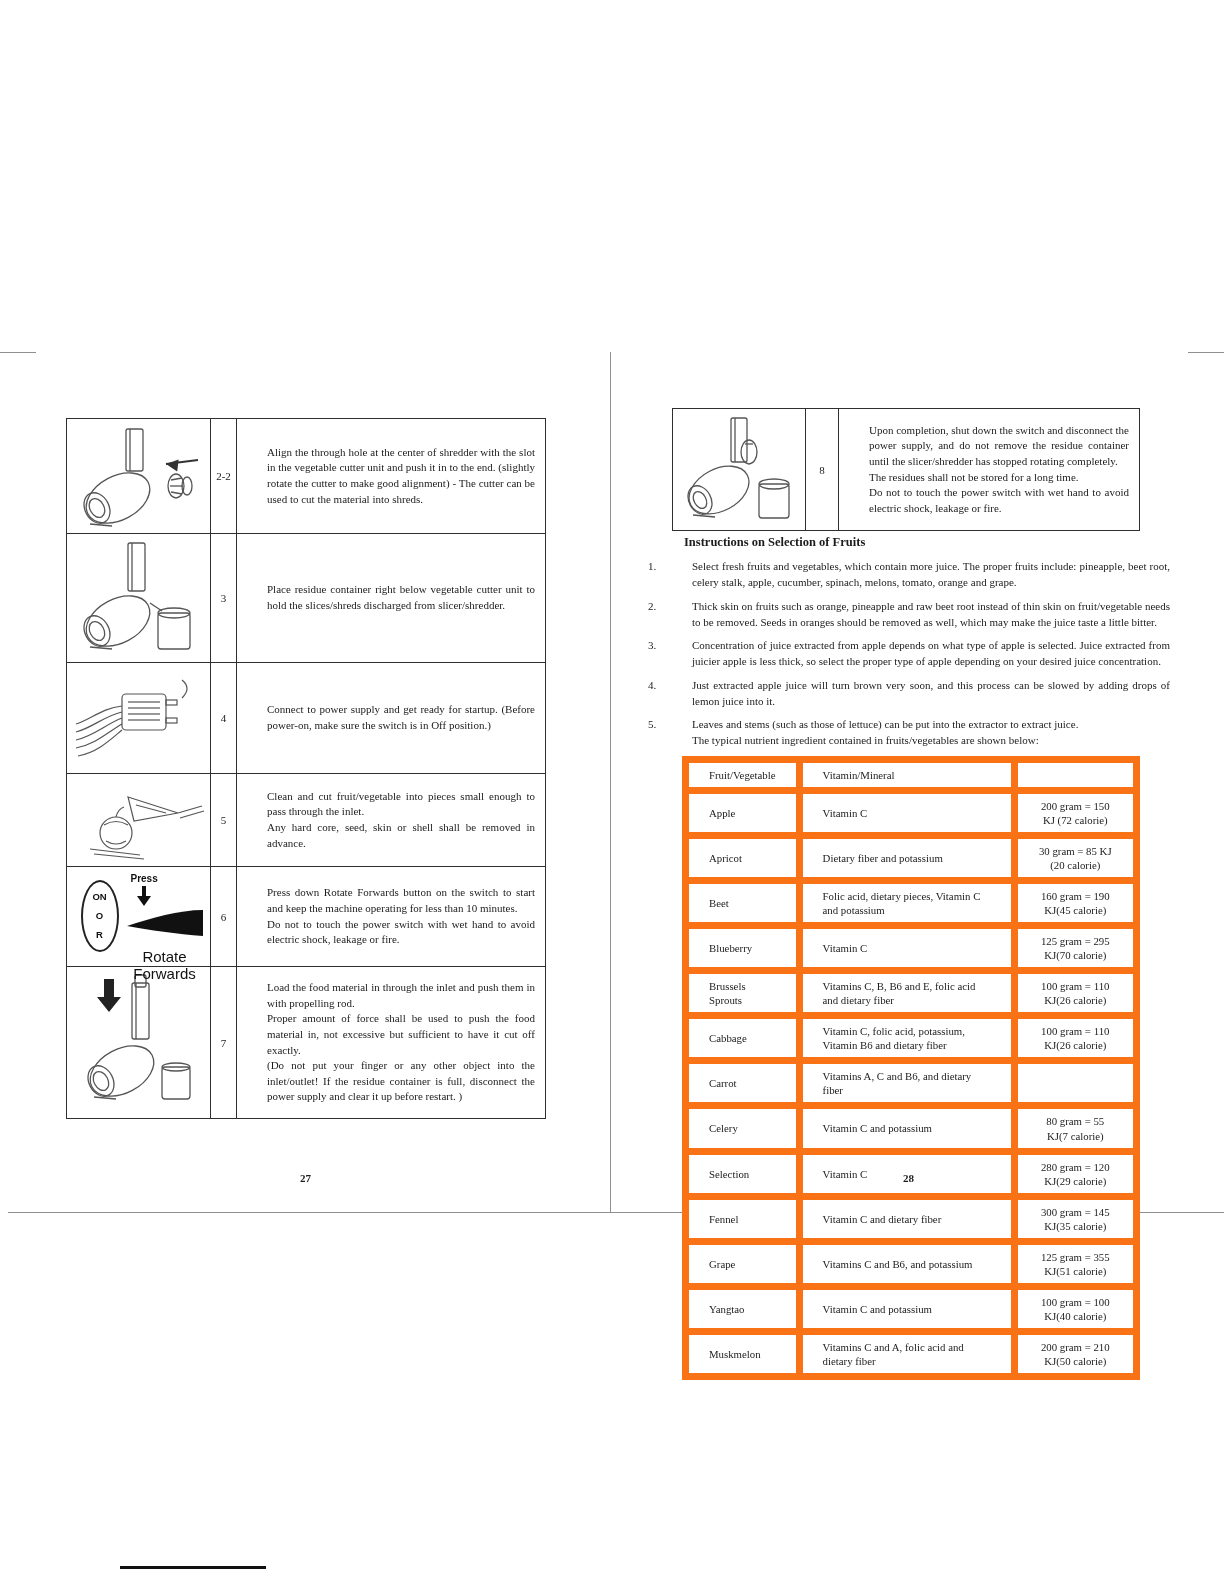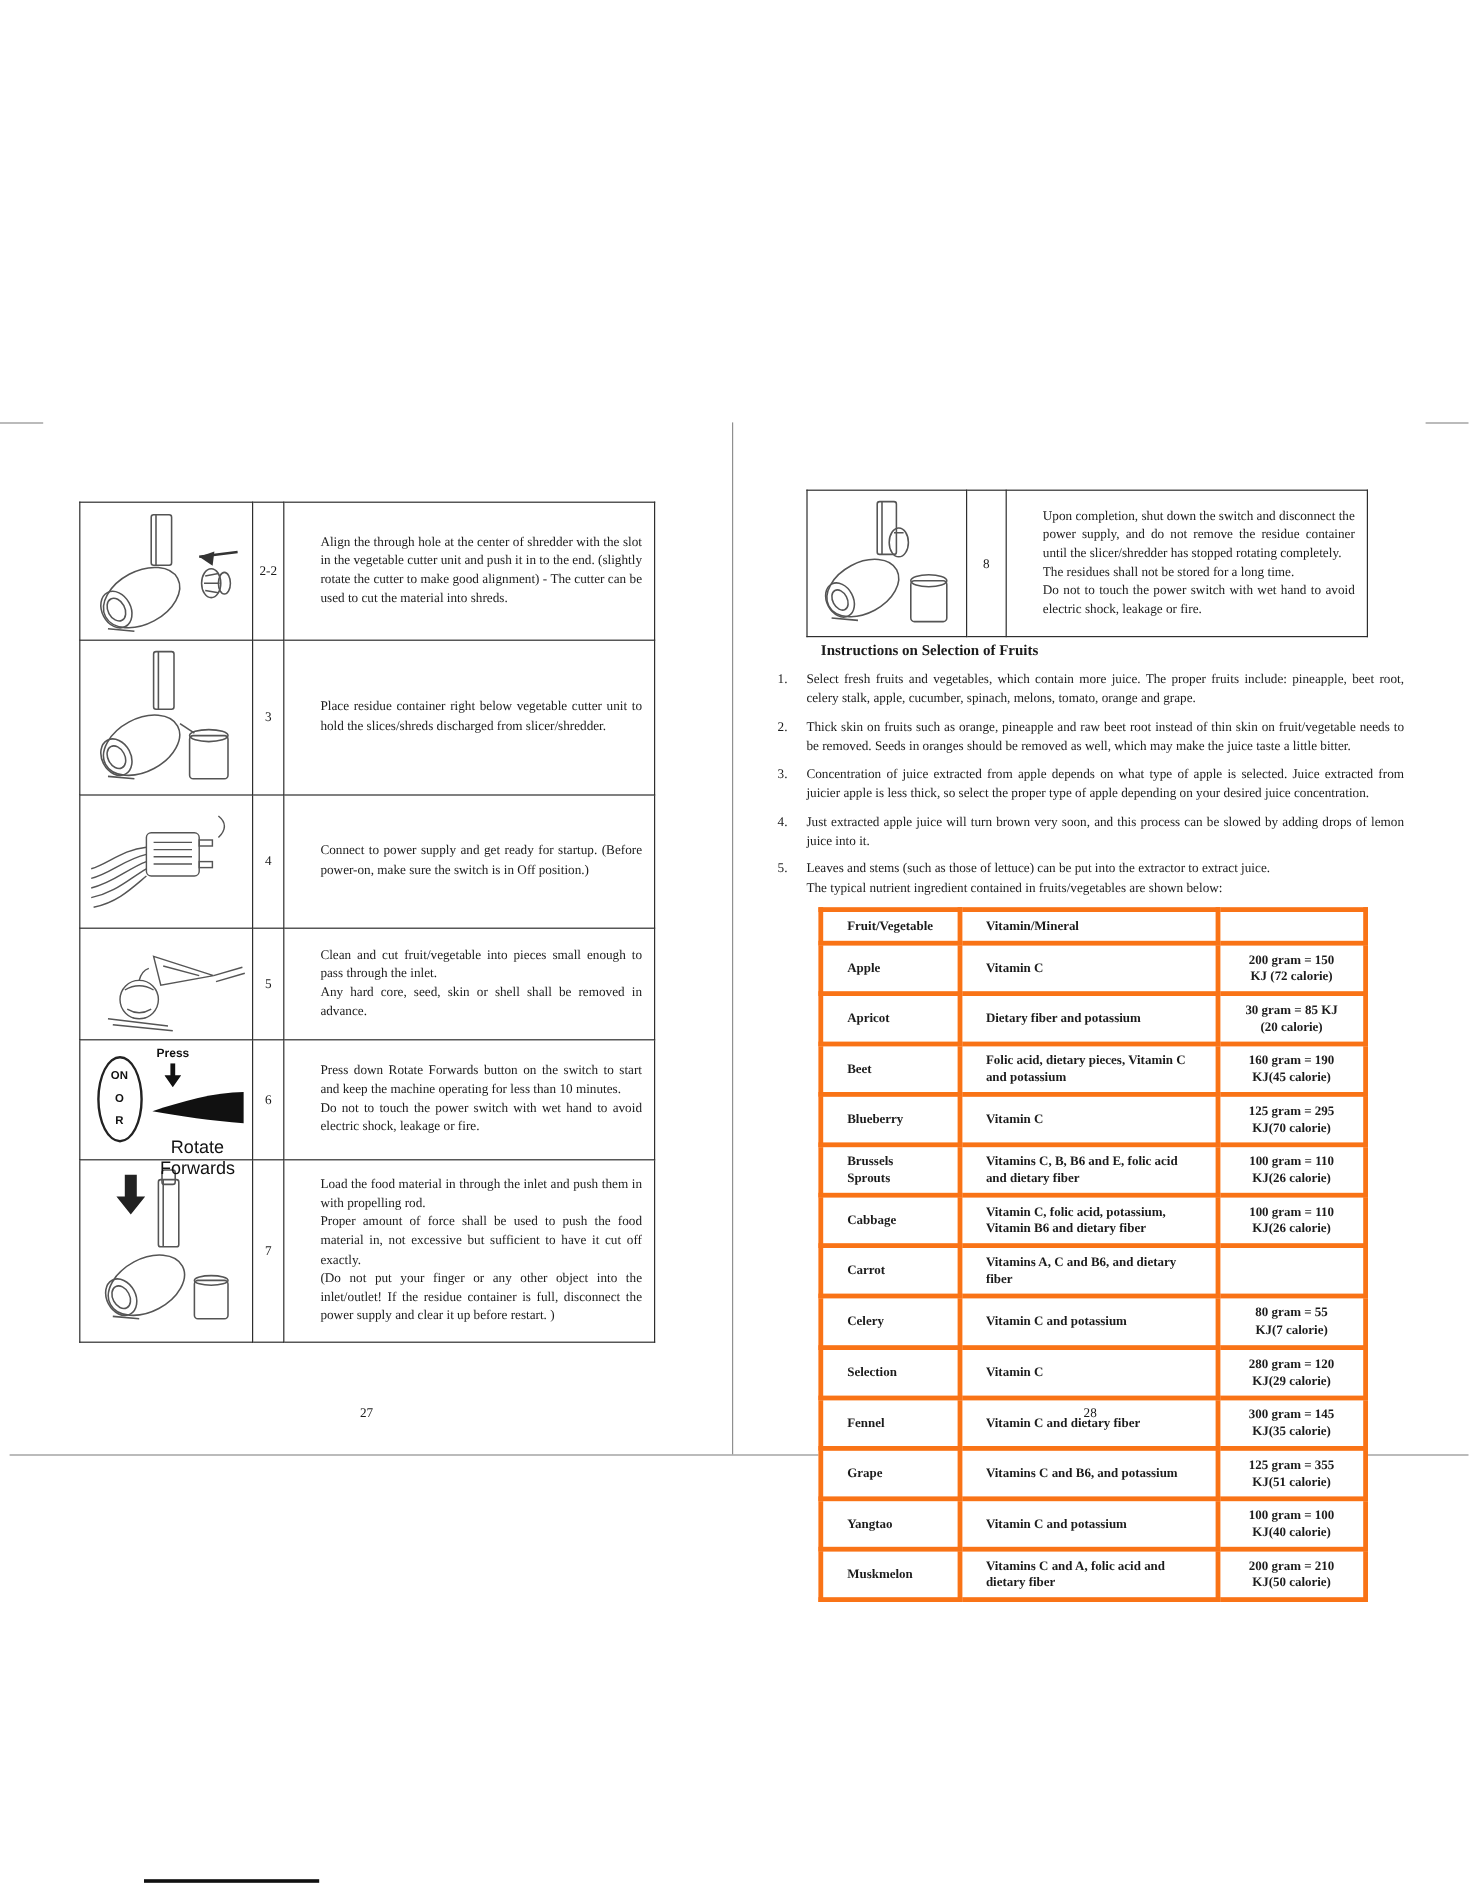--- a/index.html
+++ b/index.html
@@ -15,40 +15,40 @@
   .img-cell { text-align:center; vertical-align:middle; }
   .num-cell { text-align:center; font-size:11px; }
   .text-cell { font-size:11px; line-height:1.42; text-align:justify; padding:6px 10px; vertical-align:middle; }
   .pre { white-space:pre-line;padding-left:30px; }
 
   .section-heading { position:absolute; font-weight:bold; font-size:12.5px; }
 
   .fruit-list { position:absolute; }
   .fruit-item { display:flex; margin-bottom:7px; font-size:11px; line-height:1.48; }
   .fruit-item .li-num { width:24px; flex:0 0 24px; }
-  .fruit-item .li-text { flex:1; text-align:justify; white-space:pre-line; }
+  .fruit-item .li-text { flex:1; text-align:justify; white-space:pre-line;margin-left:20px; }
 
   .nutrient-table { position:absolute; border-collapse:collapse; font-size:10.8px; background:#fff; }
-  .nutrient-table td, .nutrient-table th { border:4px solid #f97316; padding:5px 20px; line-height:1.3; font-weight:bold; vertical-align:middle; }
+  .nutrient-table td, .nutrient-table th { border:7px solid #f97316; padding:5px 20px; line-height:1.3; font-weight:normal; vertical-align:middle; }
   .nutrient-table th { text-align:left; }
   .nutrient-table .c1 { width:88px; text-align:left; }
   .nutrient-table .c2 { width:215px; text-align:left; }
   .nutrient-table .c3 { text-align:center; }
 
   
   .switch-illus { position:relative; width:140px; height:98px; margin:0 auto; font-family:"Liberation Sans", sans-serif; }
   .switch-oval { position:absolute; left:12px; top:12px; width:38px; height:72px; border:2px solid #222;
                  border-radius:50%; display:flex; flex-direction:column; align-items:center;
                  justify-content:space-around; font-size:9.5px; font-weight:bold; color:#111; padding:6px 0; }
   .press-label { position:absolute; left:62px; top:5px; font-size:10px; font-weight:bold; color:#111; }
   .press-arrow-svg { position:absolute; left:68px; top:18px; }
   .horn-svg { position:absolute; left:56px; top:40px; }
   .rotate-label { position:absolute; left:52px; top:80px; font-size:15px; color:#111; }
 
-  .page-num { position:absolute; font-size:11px; }
+  .page-num { position:absolute; font-size:11px;font-weight:bold; }
 
   .illus { display:block; margin:0 auto; }
   .bottom-mark { position:absolute; left:120px; top:1566px; width:146px; height:3px; background:#101010; }
 </style>
 </head>
 <body>
 
 <div class="sheet">
 
   <div class="hairline" style="left:0; top:352px; width:36px; height:1px;"></div>

